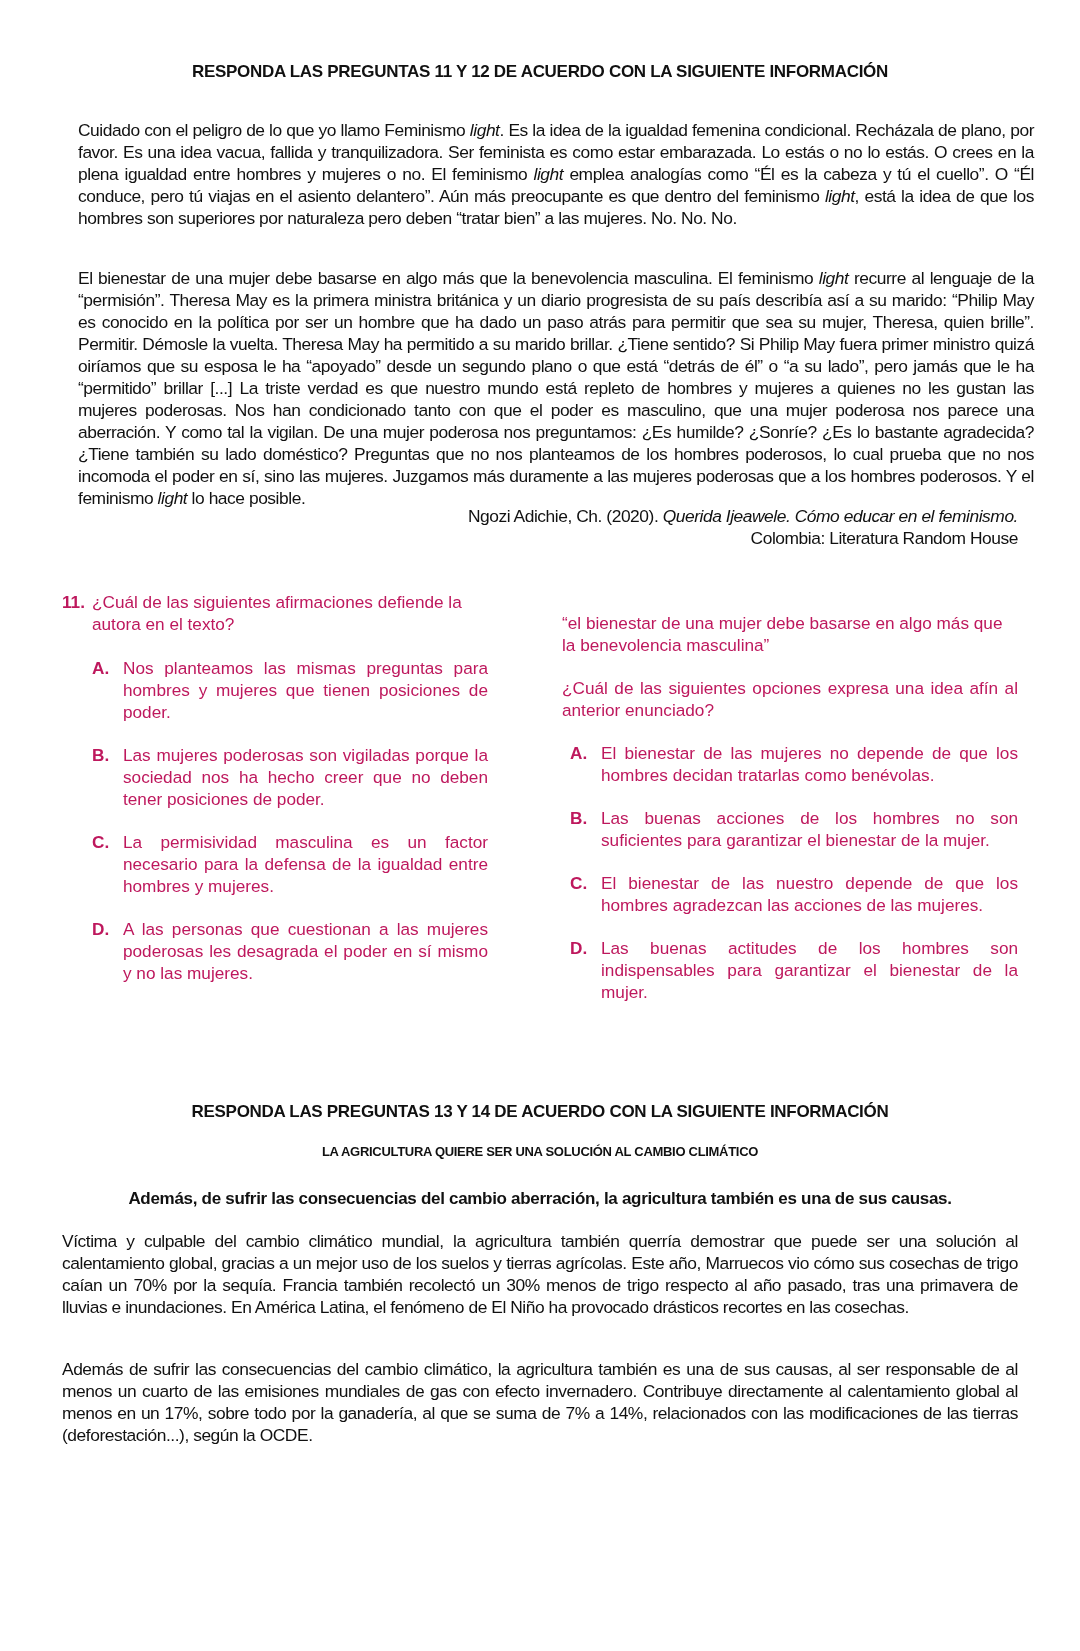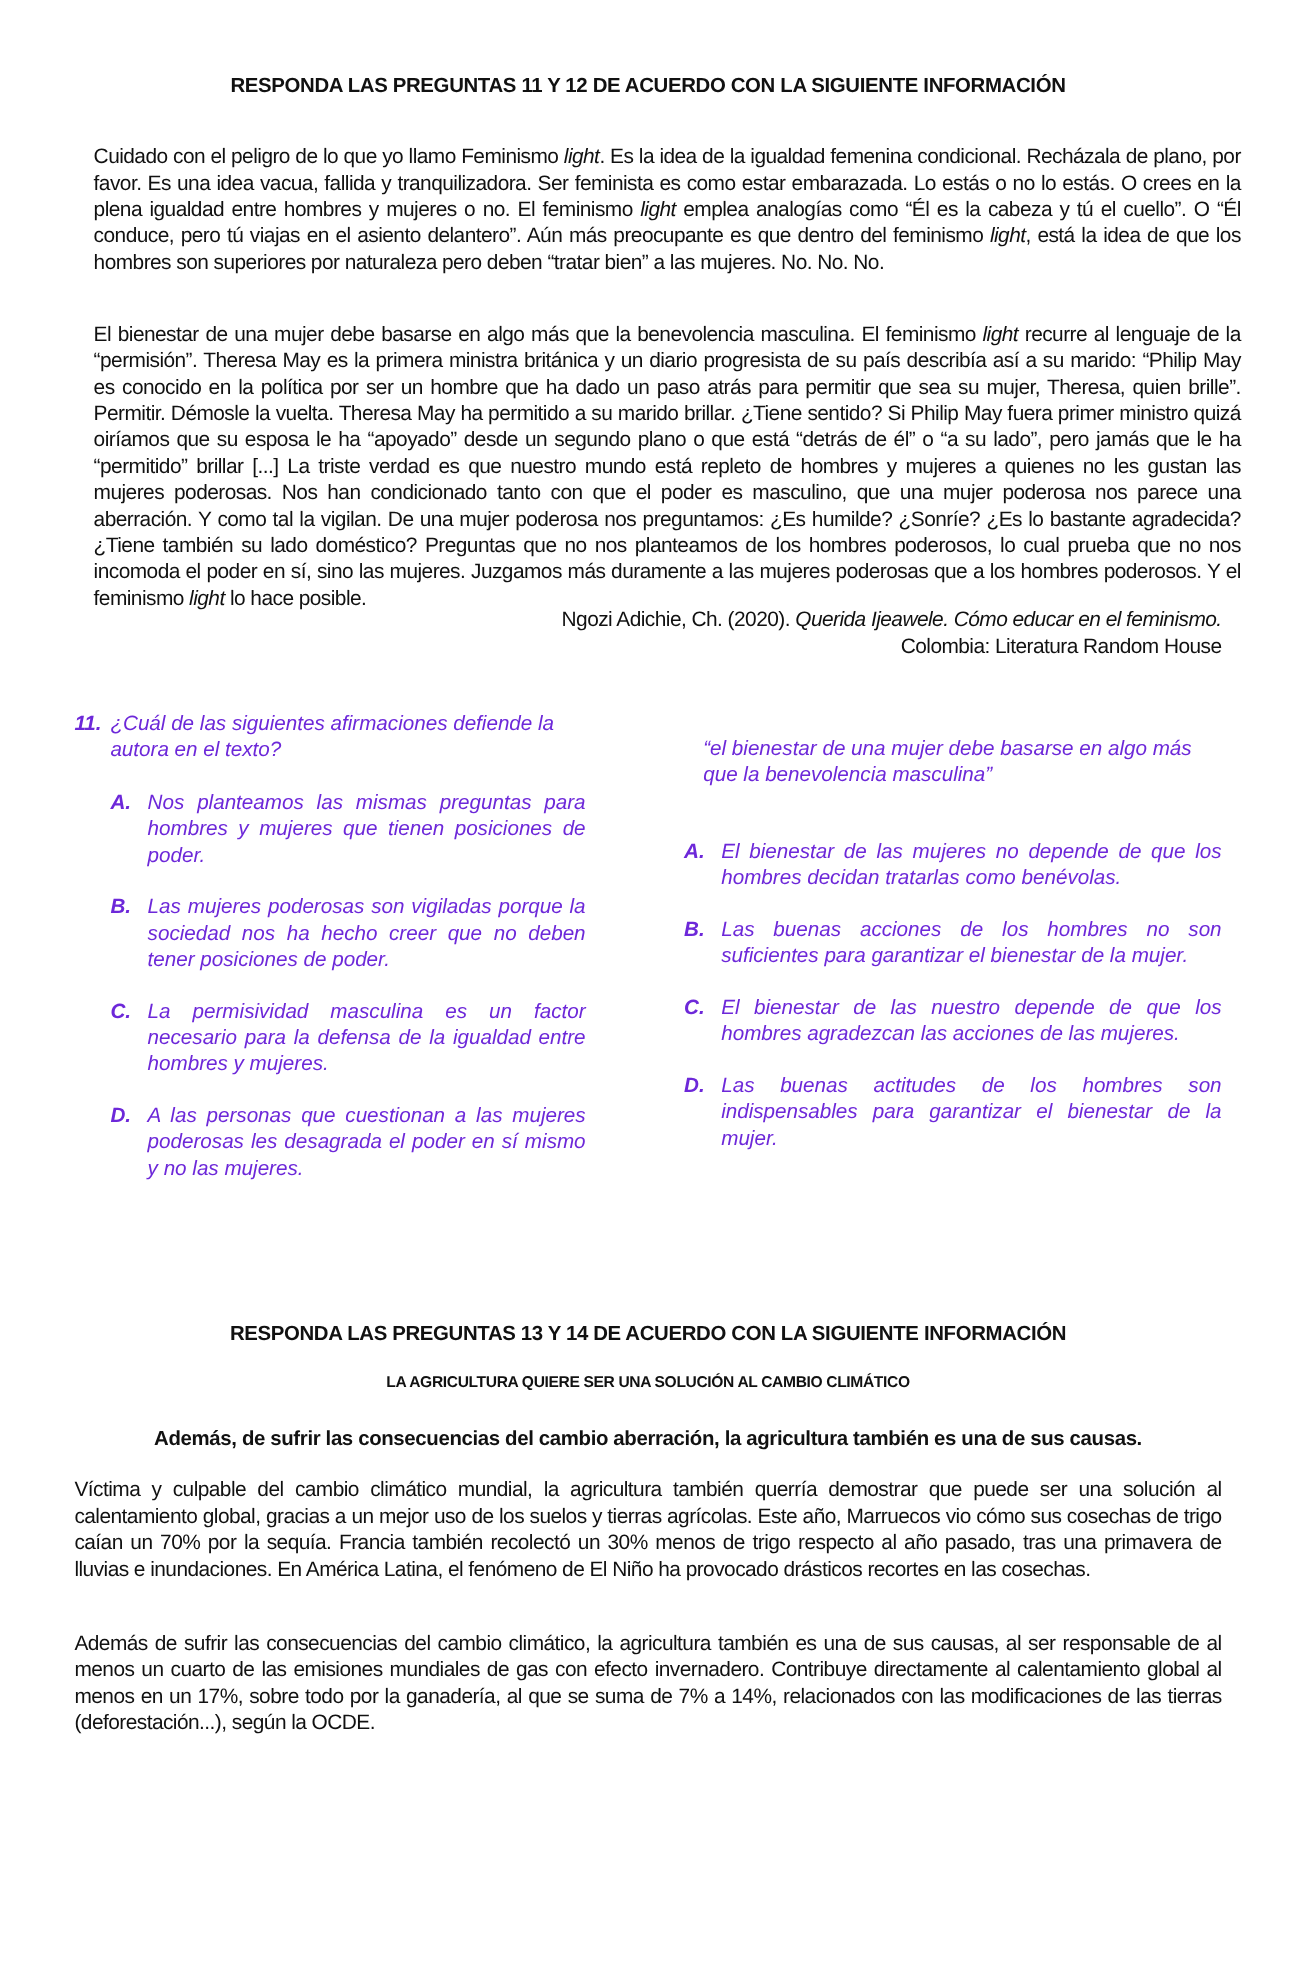--- a/index.html
+++ b/index.html
@@ -6,27 +6,27 @@
   body { width: 1080px; height: 1651px; position: relative; overflow: hidden; color: #111; }
   .page { position: absolute; left: 62px; top: 0; width: 956px; }
   .narrow { font-family: "Liberation Sans", sans-serif; font-size: 17.4px; line-height: 22px; letter-spacing: -0.45px; text-align: justify; }
   .heading { font-family: "Liberation Sans", sans-serif; font-weight: bold; font-size: 17px; text-align: center; letter-spacing: -0.3px; position: absolute; left: 0; width: 956px; }
   .h1 { top: 62px; }
   .p1 { position: absolute; top: 103px; left: 0; width: 956px; }
   .p2 { position: absolute; top: 251px; left: 0; width: 956px; }
   .cite { position: absolute; left: 0; width: 956px; text-align: right; font-family: "Liberation Sans", sans-serif; font-size: 17.4px; letter-spacing: -0.45px; line-height: 22px; }
   .cite1 { top: 505px; }
   .cite2 { top: 527px; }
-  .q { font-family: "Liberation Sans", sans-serif; font-size: 17.2px; line-height: 22px; color: #6d28d9; font-style: italic; }
+  .q { font-family: "Liberation Sans", sans-serif; font-size: 17.2px; line-height: 22px; color: #be185d; }
   .col-left { position: absolute; left: 0; top: 591px; width: 426px; }
   .col-right { position: absolute; left: 478px; top: 591px; width: 478px; }
   .qhead { display: flex; }
   .qnum { font-weight: bold; width: 30px; flex: none; }
   .qtext { flex: 1; }
-  .indent { margin-left: 46px; }
+  .indent { margin-left: 22px; }
   .option { display: flex; margin-left: 30px; text-align: justify; }
   .opt-letter { font-weight: bold; width: 31px; flex: none; }
   .opt-text { flex: 1; text-align: justify; }
   .ital { font-style: italic; }
   .h2 { top: 1102px; }
   .h3 { top: 1144px; font-size: 13px; }
   .h4 { top: 1189px; font-size: 17px; }
   .p3 { position: absolute; top: 1230px; left: 0; width: 956px; }
   .p4 { position: absolute; top: 1358px; left: 0; width: 956px; }
 </style>
@@ -74,20 +74,21 @@
     <div class="option">
       <span class="opt-letter">D.</span>
       <span class="opt-text">A las personas que cuestionan a las mujeres poderosas les desagrada el poder en sí mismo y no las mujeres.</span>
     </div>
   </div>
 
   <div class="col-right q">
     <div style="height:21px"></div>
     <div class="indent">“el bienestar de una mujer debe basarse en algo más que la benevolencia masculina”</div>
     <div style="height:21px"></div>
+    <div class="indent" style="text-align:justify">¿Cuál de las siguientes opciones expresa una idea afín al anterior enunciado?</div>
     <div style="height:21px"></div>
     <div class="option">
       <span class="opt-letter">A.</span>
       <span class="opt-text">El bienestar de las mujeres no depende de que los hombres decidan tratarlas como benévolas.</span>
     </div>
     <div style="height:21px"></div>
     <div class="option">
       <span class="opt-letter">B.</span>
       <span class="opt-text">Las buenas acciones de los hombres no son suficientes para garantizar el bienestar de la mujer.</span>
     </div>

